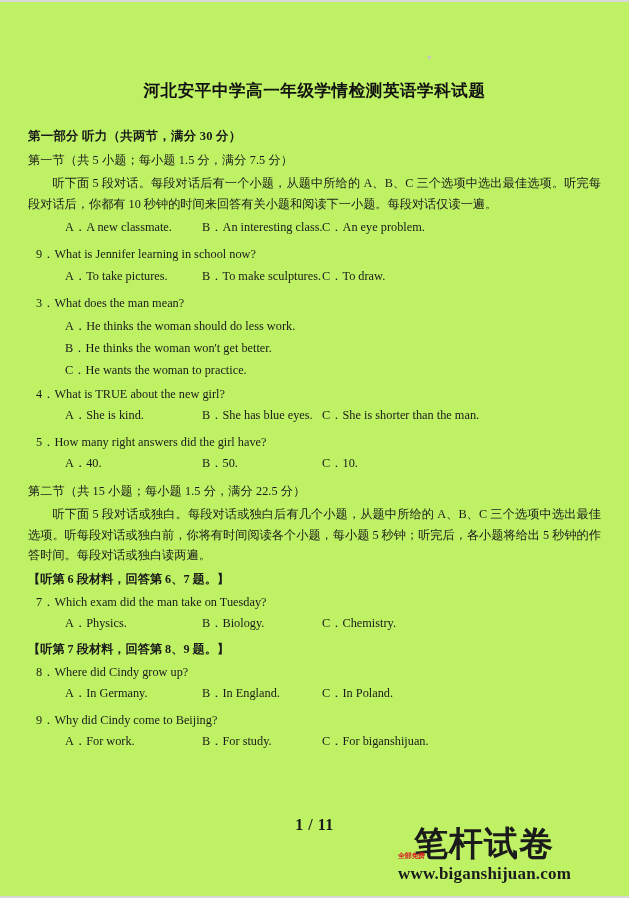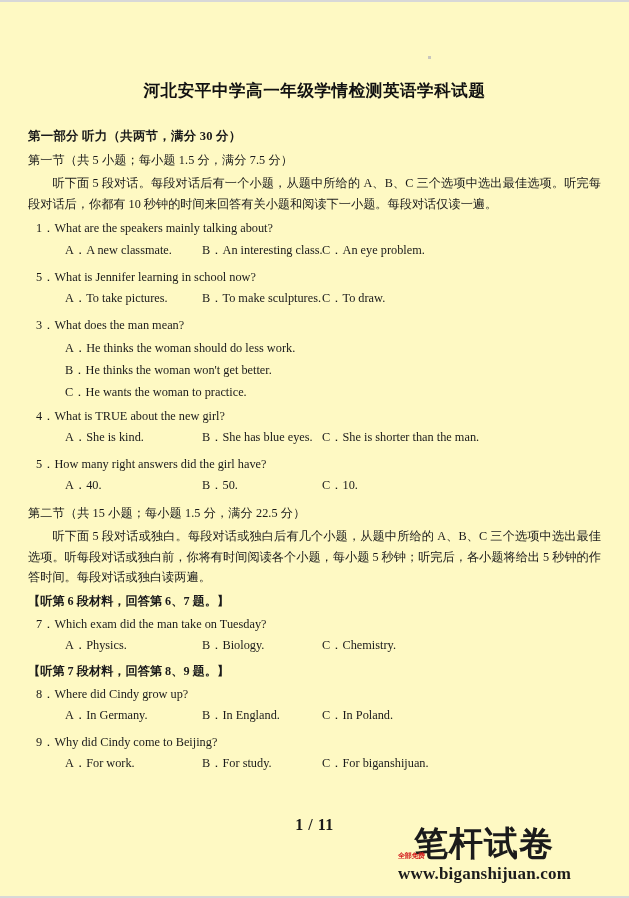--- a/index.html
+++ b/index.html
@@ -10,21 +10,21 @@
   }
   body {
     font-family: "Liberation Serif", "DejaVu Serif", serif;
     color: #1a1a1a;
   }
   #page {
     position: relative;
     width: 629px;
     height: 898px;
     box-sizing: border-box;
-    background: #fef9c3;
+    background: #bef264;
     border-top: 2px solid #d8d8d8;
     border-bottom: 2px solid #d8d8d8;
     overflow: hidden;
     text-decoration: underline;
   }
   #sheet {
     position: absolute;
     left: 0; top: 0;
     width: 629px;
     height: 898px;
@@ -174,30 +174,29 @@
     <div class="speck"></div>
 
     <h1 class="doc-title">河北安平中学高一年级学情检测英语学科试题</h1>
 
     <div class="part-heading">第一部分 听力（共两节，满分 30 分）</div>
 
     <div class="section-heading">第一节（共 5 小题；每小题 1.5 分，满分 7.5 分）</div>
     <p class="instructions">听下面 5 段对话。每段对话后有一个小题，从题中所给的 A、B、C 三个选项中选出最佳选项。听完每段对话后，你都有 10 秒钟的时间来回答有关小题和阅读下一小题。每段对话仅读一遍。</p>
 
     <div class="question">
-      <div class="q-stem">1．What are the speakers mainly talking about?</div>
       <div class="opts-row">
         <span class="opt col-a">A．A new classmate.</span>
         <span class="opt col-b">B．An interesting class.</span>
         <span class="opt col-c">C．An eye problem.</span>
       </div>
     </div>
 
     <div class="question">
-      <div class="q-stem">5．What is Jennifer learning in school now?</div>
+      <div class="q-stem">9．What is Jennifer learning in school now?</div>
       <div class="opts-row">
         <span class="opt col-a">A．To take pictures.</span>
         <span class="opt col-b">B．To make sculptures.</span>
         <span class="opt col-c">C．To draw.</span>
       </div>
     </div>
 
     <div class="question">
       <div class="q-stem">3．What does the man mean?</div>
       <div class="opt-stack">

